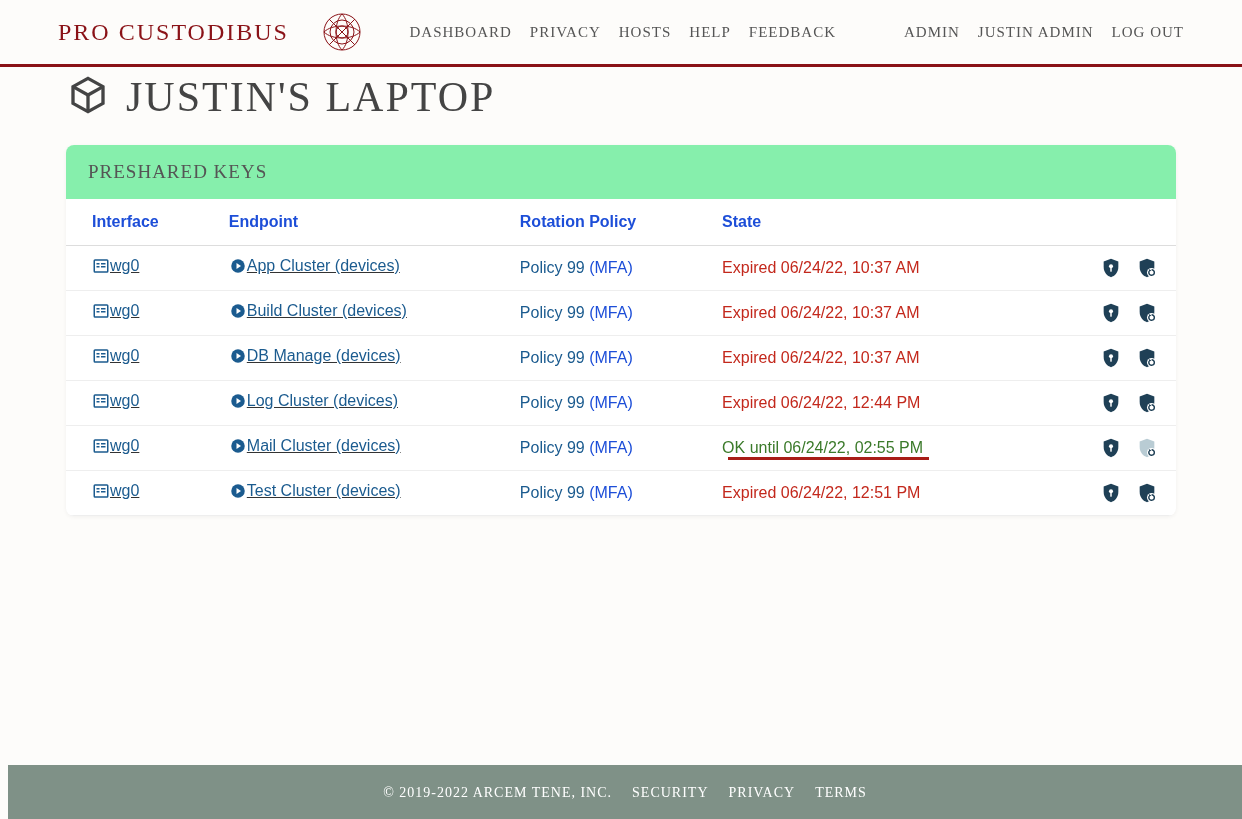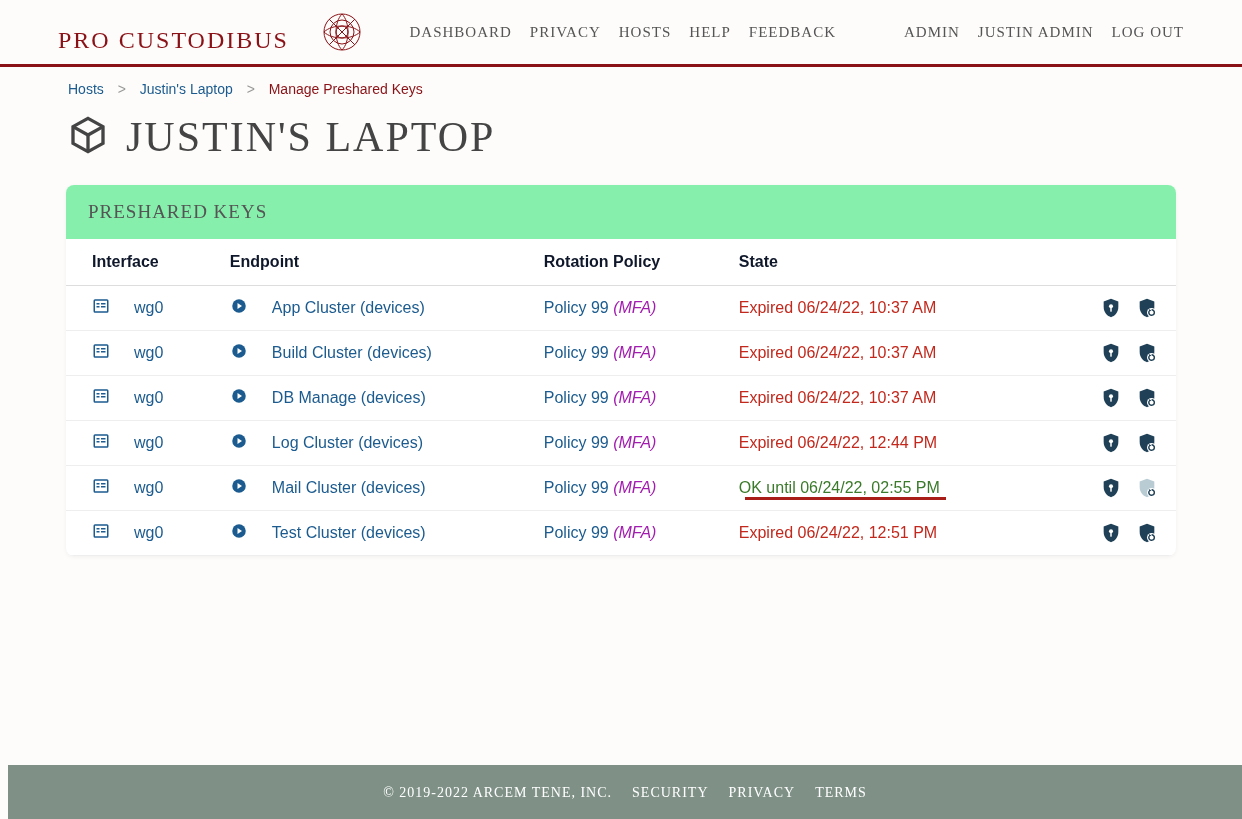--- a/index.html
+++ b/index.html
@@ -1,19 +1,19 @@
 <!DOCTYPE html>
 <html><head>
 <meta charset="utf-8">
 <style>
 * { margin: 0; padding: 0; box-sizing: border-box; }
 body { font-family: Georgia, 'Times New Roman', serif; background: #fdfcfa; color: #333; }
 
 .header { display: flex; align-items: center; justify-content: space-between; padding: 10px 58px; border-bottom: 3px solid #8a1217; background: #fdfcfa; }
-.brand { display: flex; align-items: flex-end; gap: 31px; }
+.brand { display: flex; align-items: center; gap: 31px; }
 .brand-text { font-family: Georgia, serif; letter-spacing: 2px; color: #8a1217; font-size: 24px; font-weight: 400; }
 .brand-logo { width: 44px; height: 44px; }
 
 .nav { display: flex; gap: 18px; align-items: center; }
 .nav a { color: #555; text-decoration: none; font-size: 15px; letter-spacing: 1px; font-family: Georgia, serif; cursor: pointer; }
 .nav-spacer { width: 32px; }
 
 .container { max-width: 1110px; margin: 0 auto; padding: 0 0 40px 0; }
 .breadcrumb { padding: 14px 2px 10px; font-size: 14px; font-family: -apple-system, BlinkMacSystemFont, 'Segoe UI', sans-serif; }
 .breadcrumb .link { color: #1b5b8f; cursor: pointer; }
@@ -22,29 +22,29 @@
 
 .page-title { display: flex; align-items: center; gap: 18px; padding: 6px 2px 24px; }
 .page-title h1 { font-family: Georgia, serif; font-weight: 400; font-size: 42px; letter-spacing: 2px; color: #444; }
 .page-title svg { width: 40px; height: 40px; }
 
 .panel { background: #fff; border-radius: 8px; box-shadow: 0 1px 4px rgba(0,0,0,0.05); overflow: hidden; }
 .panel-header { background: #86efac; padding: 16px 22px; }
 .panel-header h2 { font-family: Georgia, serif; font-weight: 400; font-size: 19px; letter-spacing: 1px; color: #555; }
 
 table { width: 100%; border-collapse: collapse; font-family: -apple-system, BlinkMacSystemFont, 'Segoe UI', sans-serif; font-size: 16px; }
-thead th { text-align: left; padding: 14px 12px; font-weight: 700; color: #0f172a; border-bottom: 1px solid #ddd; }
+thead th { text-align: left; padding: 14px 12px; font-weight: 700; color: #1d4ed8; border-bottom: 1px solid #ddd; }
 thead th:first-child { padding-left: 26px; }
 tbody td { padding: 11px 12px; border-bottom: 1px solid #eee; vertical-align: middle; }
 tbody td:first-child { padding-left: 26px; }
 tbody td:last-child { padding-right: 18px; text-align: right; white-space: nowrap; }
 
 .iface-link, .endpoint-link, .policy-link { color: #1b5b8f; text-decoration: none; cursor: pointer; }
-.iface-cell, .endpoint-cell { display: flex; align-items: center; gap: 24px; }
-.policy-suffix { color: #a21caf; font-style: italic; }
+.iface-cell, .endpoint-cell { display: flex; align-items: flex-start; gap: 0; text-decoration: underline; }
+.policy-suffix { color: #1d4ed8; }
 .state-expired { color: #c3281c; }
 .state-ok { color: #3b7a2a; position: relative; }
 .state-ok::after { content: ''; position: absolute; left: 6px; right: -6px; bottom: -4px; height: 3px; background: #a81d17; }
 
 .icon-btn { display: inline-block; margin-left: 10px; cursor: pointer; vertical-align: middle; }
 .icon-btn svg { width: 22px; height: 22px; display: block; }
 
 .footer { background: #7f9187; padding: 18px 0; text-align: center; position: fixed; bottom: 0; left: 8px; right: 0; }
 .footer span, .footer a { color: #fff; font-family: Georgia, serif; font-size: 14px; letter-spacing: 1px; margin: 0 8px; text-decoration: none; cursor: pointer; }
 
@@ -79,27 +79,20 @@
     <a>FEEDBACK</a>
     <span class="nav-spacer"></span>
     <a>ADMIN</a>
     <a>JUSTIN ADMIN</a>
     <a>LOG OUT</a>
   </nav>
 </header>
 
 <div class="container">
 
-  <div class="breadcrumb">
-    <span class="link">Hosts</span>
-    <span class="sep">&gt;</span>
-    <span class="link">Justin's Laptop</span>
-    <span class="sep">&gt;</span>
-    <span class="current">Manage Preshared Keys</span>
-  </div>
 
   <div class="page-title">
     <span>
       <svg viewBox="0 0 24 24" fill="none" stroke="#444" stroke-width="2">
         <path d="M12 2 L21 7 L21 17 L12 22 L3 17 L3 7 Z"></path>
         <path d="M3 7 L12 12 L21 7"></path>
         <path d="M12 12 L12 22"></path>
       </svg>
     </span>
     <h1>JUSTIN'S LAPTOP</h1>

